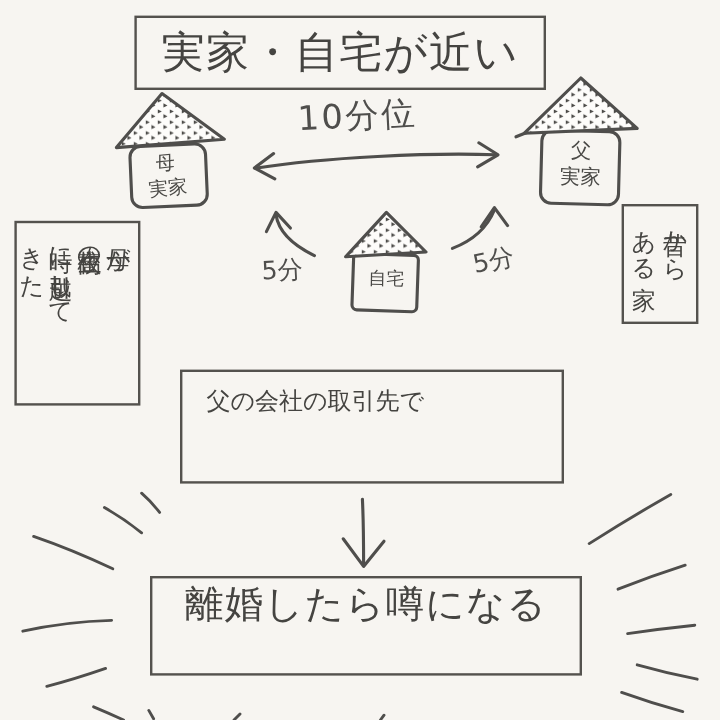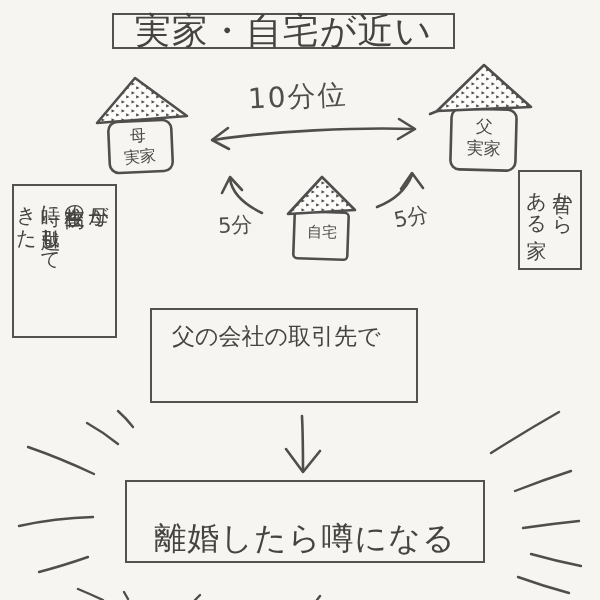--- a/index.html
+++ b/index.html
@@ -10,33 +10,33 @@
     color:#4f4e4c;
   }
   .canvas{position:relative;width:600px;height:600px;}
   .sketch-layer{position:absolute;left:0;top:0;}
 
   .box{
     position:absolute;border:2px solid #54524e;background:transparent;
     color:#454441;box-sizing:border-box;
   }
   .title-box{
-    left:112px;top:13px;width:343px;height:36px;
+    left:112px;top:13px;width:343px;height:62px;
     display:flex;align-items:center;justify-content:center;
     font-size:36px;letter-spacing:1px;font-weight:500;
   }
   .work-box{
-    left:150px;top:308px;width:268px;height:95px;
+    left:150px;top:308px;width:320px;height:95px;
     padding:12px 0 0 20px;
-    font-size:23px;line-height:1.25;font-weight:500;
+    font-size:20px;line-height:1.25;font-weight:500;
   }
   .result-box{
     left:125px;top:480px;width:360px;height:83px;
     border-width:2.5px;
-    display:flex;align-items:flex-end;justify-content:center;
+    display:flex;align-items:flex-start;justify-content:center;
     font-size:32px;font-weight:500;letter-spacing:1px;
   }
   .vert-box{
     padding:6px 4px 4px 4px;
     writing-mode:vertical-rl;text-orientation:upright;
     font-size:20px;font-weight:500;line-height:1.2;
   }
   .vert-box div{display:block;}
   .left-note{left:12px;top:184px;width:105px;height:154px;}
   .right-note{left:518px;top:170px;width:64px;height:100px;line-height:1.3;}

